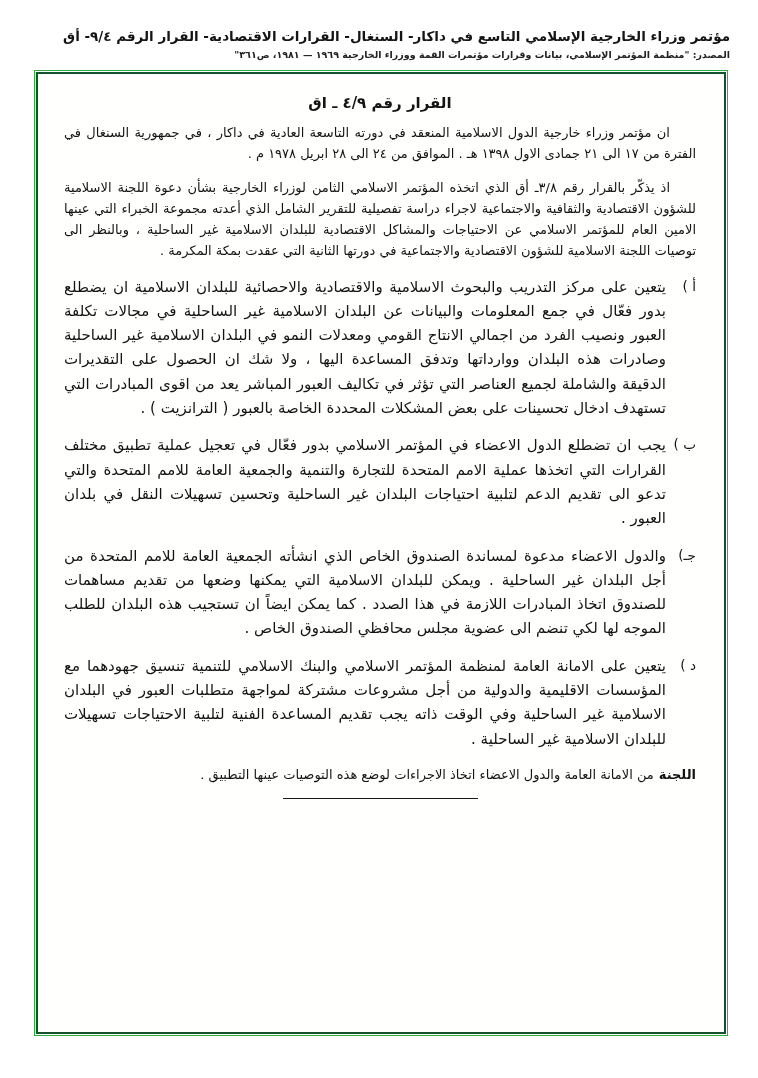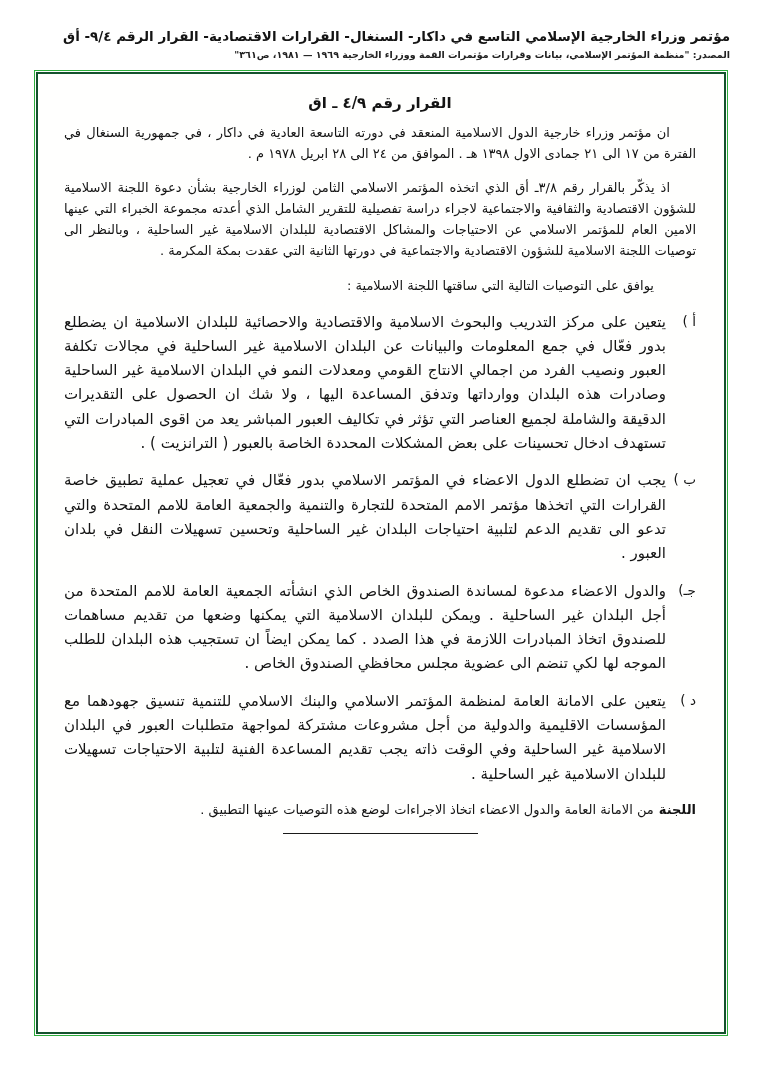--- a/index.html
+++ b/index.html
@@ -94,30 +94,29 @@
 
   <div class="green-box">
 
     <div class="doc-title">القرار رقم ٤/٩ ـ اق</div>
 
 
     <p class="para indent1">ان مؤتمر وزراء خارجية الدول الاسلامية المنعقد في دورته التاسعة العادية في داكار ، في جمهورية السنغال في الفترة من ١٧ الى ٢١ جمادى الاول ١٣٩٨ هـ .  الموافق من ٢٤ الى ٢٨ ابريل ١٩٧٨ م .</p>
 
     <p class="para indent1">اذ يذكّر بالقرار رقم ٣/٨ـ أق الذي اتخذه المؤتمر الاسلامي الثامن لوزراء الخارجية بشأن دعوة اللجنة الاسلامية للشؤون الاقتصادية والثقافية والاجتماعية لاجراء دراسة تفصيلية للتقرير الشامل الذي أعدته مجموعة الخبراء التي عينها الامين العام للمؤتمر الاسلامي عن الاحتياجات والمشاكل الاقتصادية للبلدان الاسلامية غير الساحلية ، وبالنظر الى توصيات اللجنة الاسلامية للشؤون الاقتصادية والاجتماعية في دورتها الثانية التي عقدت بمكة المكرمة .</p>
 
-    <p class="para approval">يوافق على التوصيات التالية التي ساقتها اللجنة الاسلامية :</p>
 
     <div class="item">
       <span class="marker">أ )</span>
       <p class="item-text">يتعين على مركز التدريب والبحوث الاسلامية والاقتصادية والاحصائية للبلدان الاسلامية ان يضطلع بدور فعّال في جمع المعلومات والبيانات عن البلدان الاسلامية غير الساحلية في مجالات تكلفة العبور ونصيب الفرد من اجمالي الانتاج القومي ومعدلات النمو في البلدان الاسلامية غير الساحلية وصادرات هذه البلدان ووارداتها وتدفق المساعدة اليها ،  ولا شك ان الحصول على التقديرات الدقيقة والشاملة لجميع العناصر التي تؤثر في تكاليف العبور المباشر يعد من اقوى المبادرات التي تستهدف ادخال تحسينات على بعض المشكلات المحددة الخاصة بالعبور ( الترانزيت ) .</p>
     </div>
 
     <div class="item">
       <span class="marker">ب )</span>
-      <p class="item-text">يجب ان تضطلع الدول الاعضاء في المؤتمر الاسلامي بدور فعّال في تعجيل عملية تطبيق خاصة القرارات التي اتخذها مؤتمر الامم المتحدة للتجارة والتنمية والجمعية العامة للامم المتحدة والتي تدعو الى تقديم الدعم لتلبية احتياجات البلدان غير الساحلية وتحسين تسهيلات النقل في بلدان العبور .</p>
+      <p class="item-text">يجب ان تضطلع الدول الاعضاء في المؤتمر الاسلامي بدور فعّال في تعجيل عملية تطبيق مختلف القرارات التي اتخذها عملية الامم المتحدة للتجارة والتنمية والجمعية العامة للامم المتحدة والتي تدعو الى تقديم الدعم لتلبية احتياجات البلدان غير الساحلية وتحسين تسهيلات النقل في بلدان العبور .</p>
     </div>
 
     <div class="item">
       <span class="marker">جـ)</span>
       <p class="item-text">والدول الاعضاء مدعوة لمساندة الصندوق الخاص الذي انشأته الجمعية العامة للامم المتحدة من أجل البلدان غير الساحلية .  ويمكن للبلدان الاسلامية التي يمكنها وضعها من تقديم مساهمات للصندوق اتخاذ المبادرات اللازمة في هذا الصدد .  كما يمكن ايضاً ان تستجيب هذه البلدان للطلب الموجه لها لكي تنضم الى عضوية مجلس محافظي الصندوق الخاص .</p>
     </div>
 
     <div class="item">
       <span class="marker">د )</span>
       <p class="item-text">يتعين على الامانة العامة لمنظمة المؤتمر الاسلامي والبنك الاسلامي للتنمية تنسيق جهودهما مع المؤسسات الاقليمية والدولية من أجل مشروعات مشتركة لمواجهة متطلبات العبور في البلدان الاسلامية غير الساحلية وفي الوقت ذاته يجب تقديم المساعدة الفنية لتلبية الاحتياجات تسهيلات للبلدان الاسلامية غير الساحلية .</p>

